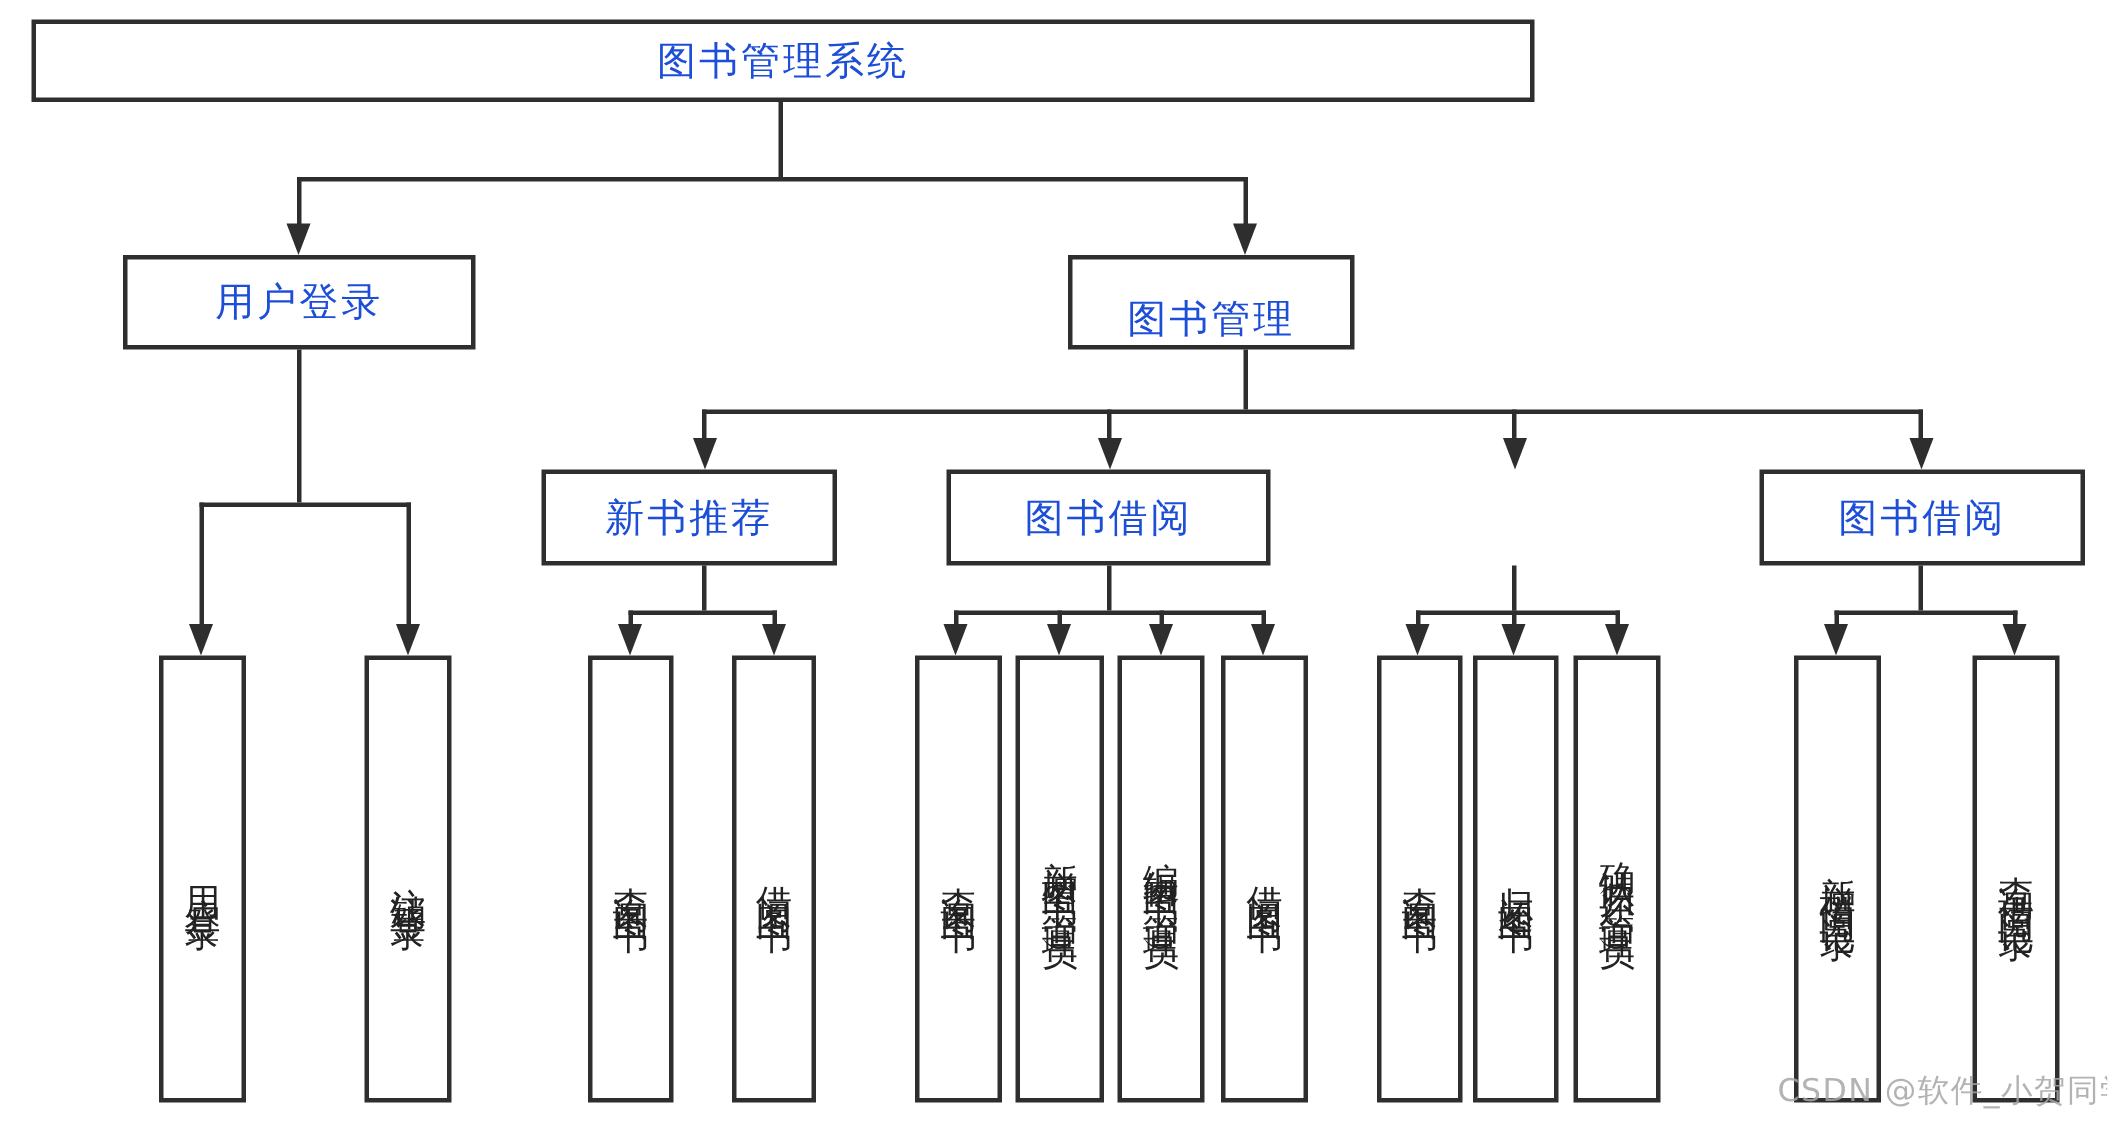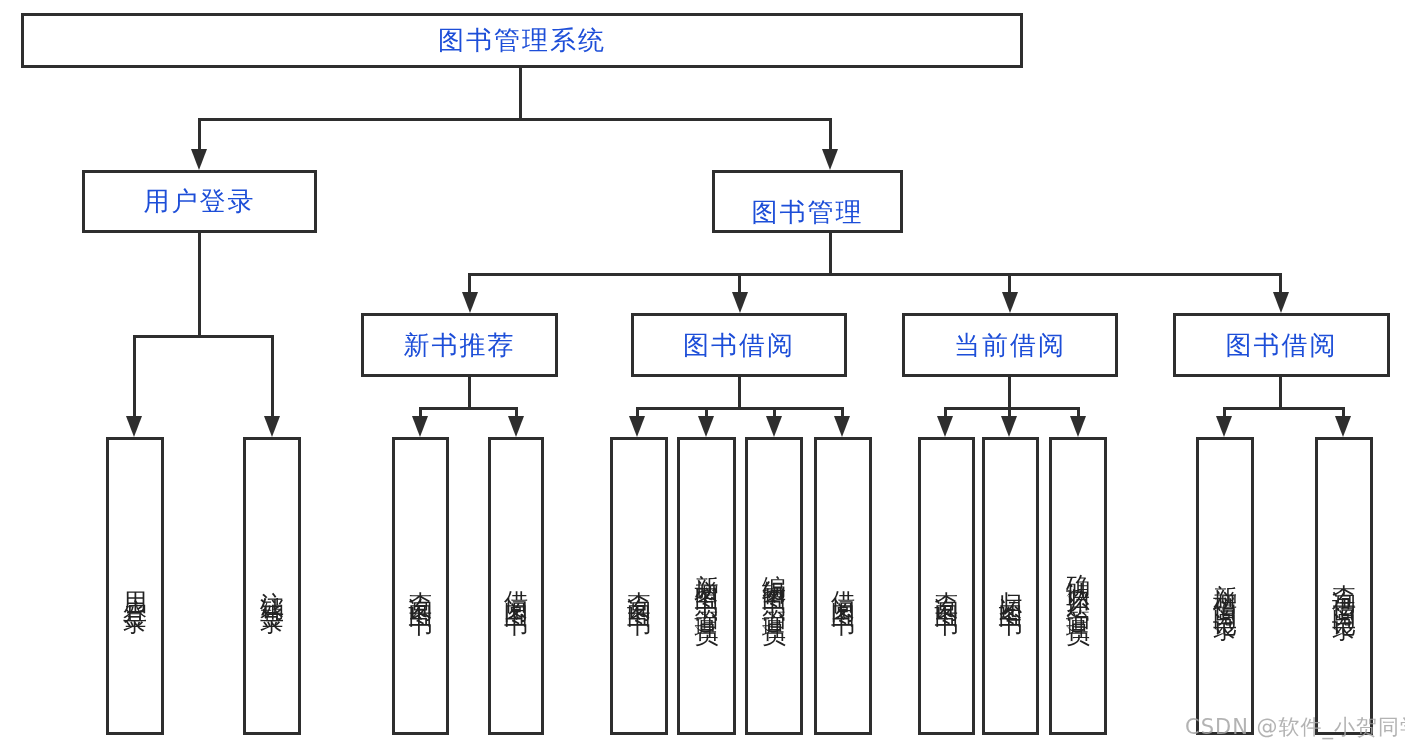--- a/index.html
+++ b/index.html
@@ -67,23 +67,20 @@
   <div class="vline" style="left:1008px;top:273px;height:22px;"></div>
   <div class="arrow" style="left:1002px;top:292px;"></div>
   <div class="vline" style="left:1279px;top:273px;height:22px;"></div>
   <div class="arrow" style="left:1273px;top:292px;"></div>
 
   <div class="box h" style="left:361px;top:313px;width:197px;height:64px;">
     <span>新书推荐</span>
   </div>
   <div class="box h" style="left:631px;top:313px;width:216px;height:64px;justify-content:center;">
     <span>图书借阅</span>
-  </div>
-  <div class="box h" style="left:902px;top:313px;width:216px;height:64px;">
-    <span>当前借阅</span>
   </div>
   <div class="box h" style="left:1173px;top:313px;width:217px;height:64px;">
     <span>图书借阅</span>
   </div>
 
   <div class="vline" style="left:468px;top:377px;height:30px;"></div>
   <div class="hline" style="left:419px;top:407px;width:99px;"></div>
   <div class="vline" style="left:419px;top:407px;height:12px;"></div>
   <div class="arrow" style="left:412px;top:416px;"></div>
   <div class="vline" style="left:515px;top:407px;height:12px;"></div>

